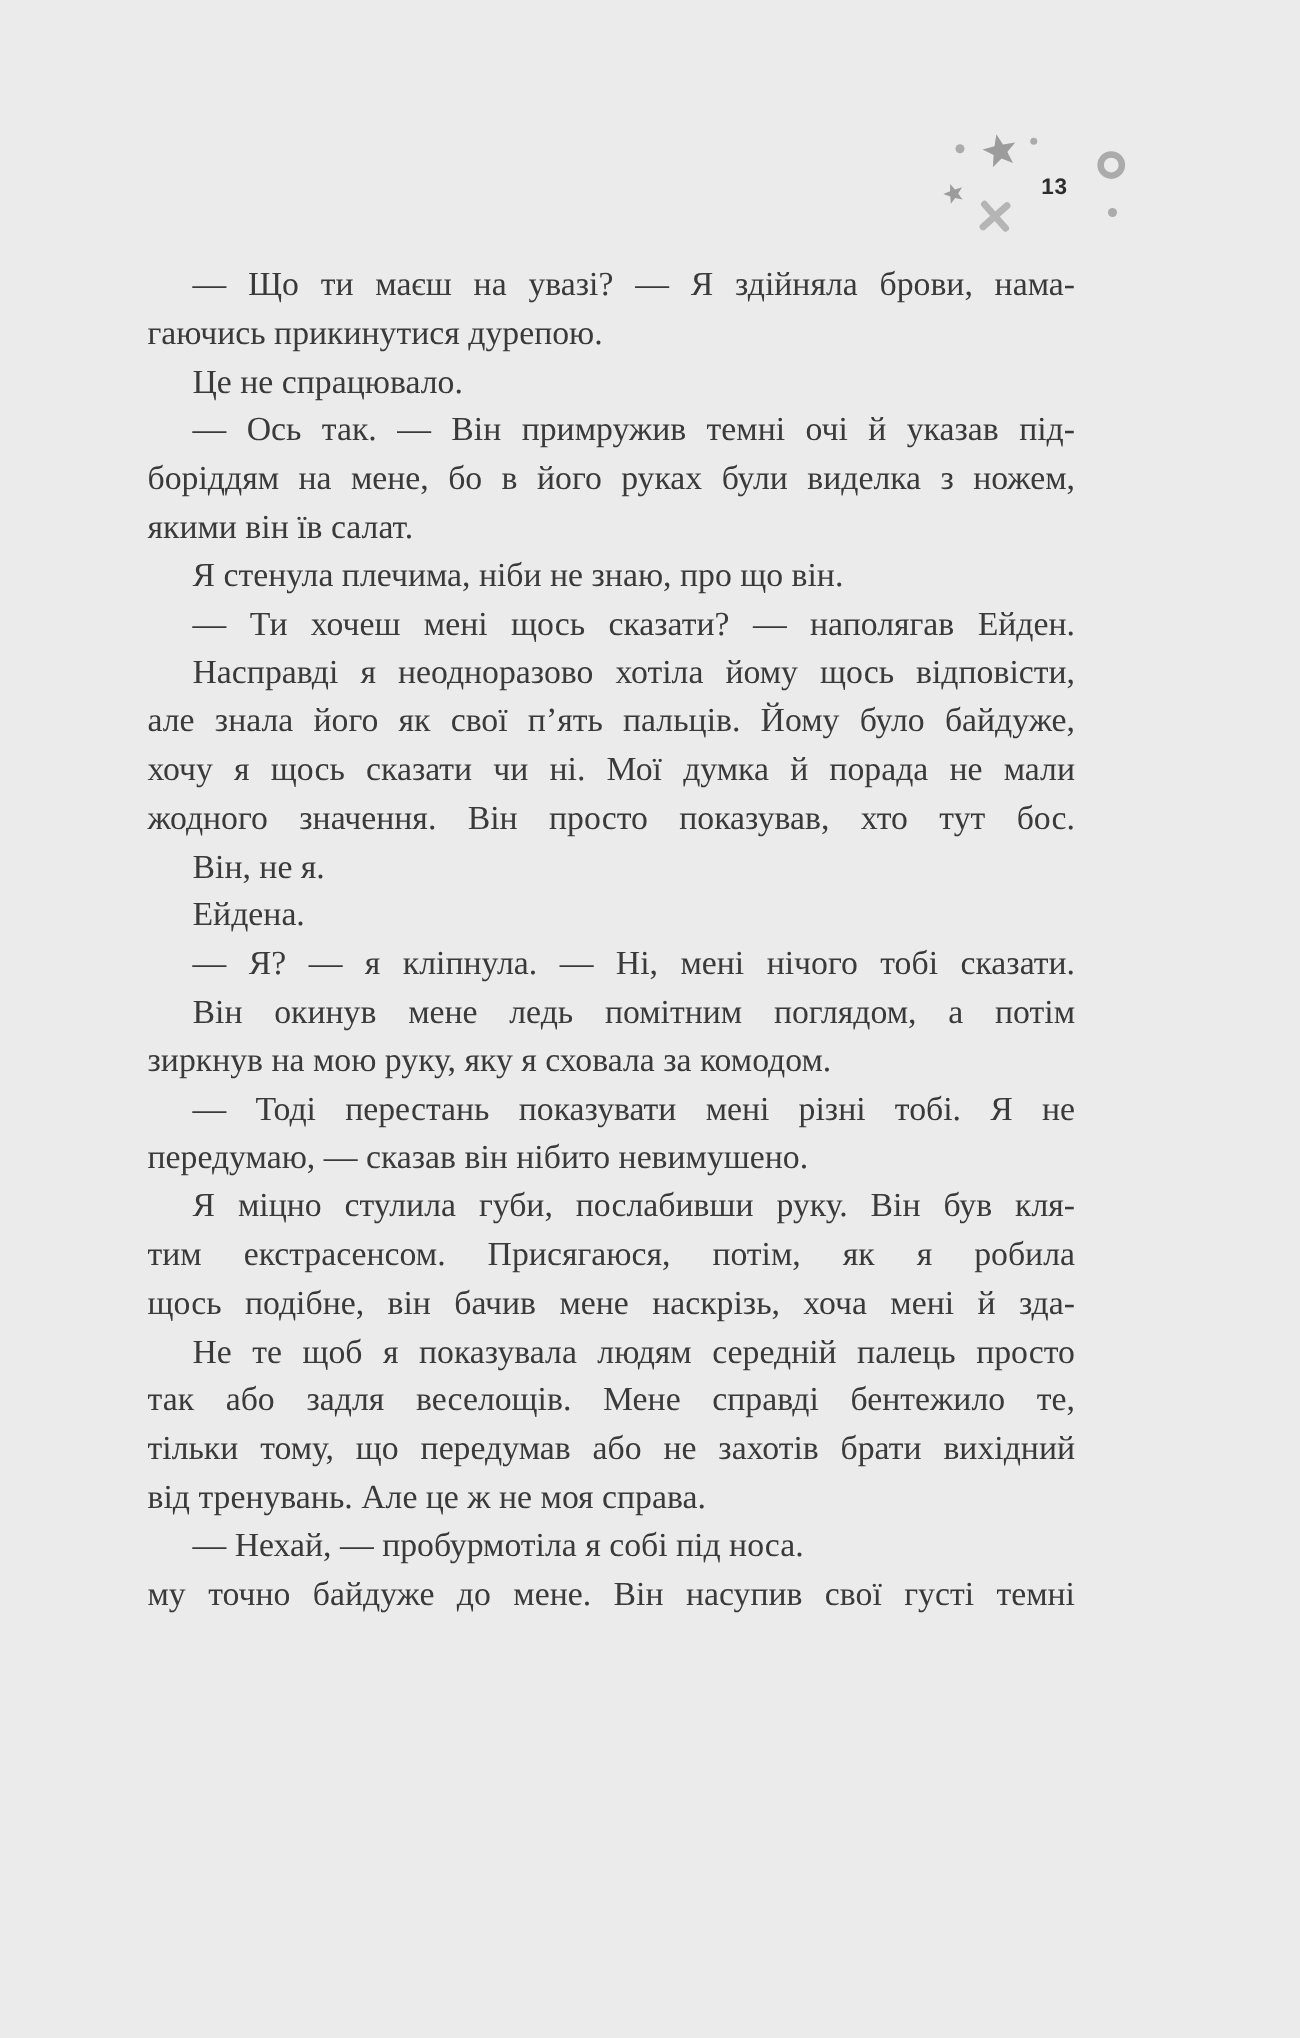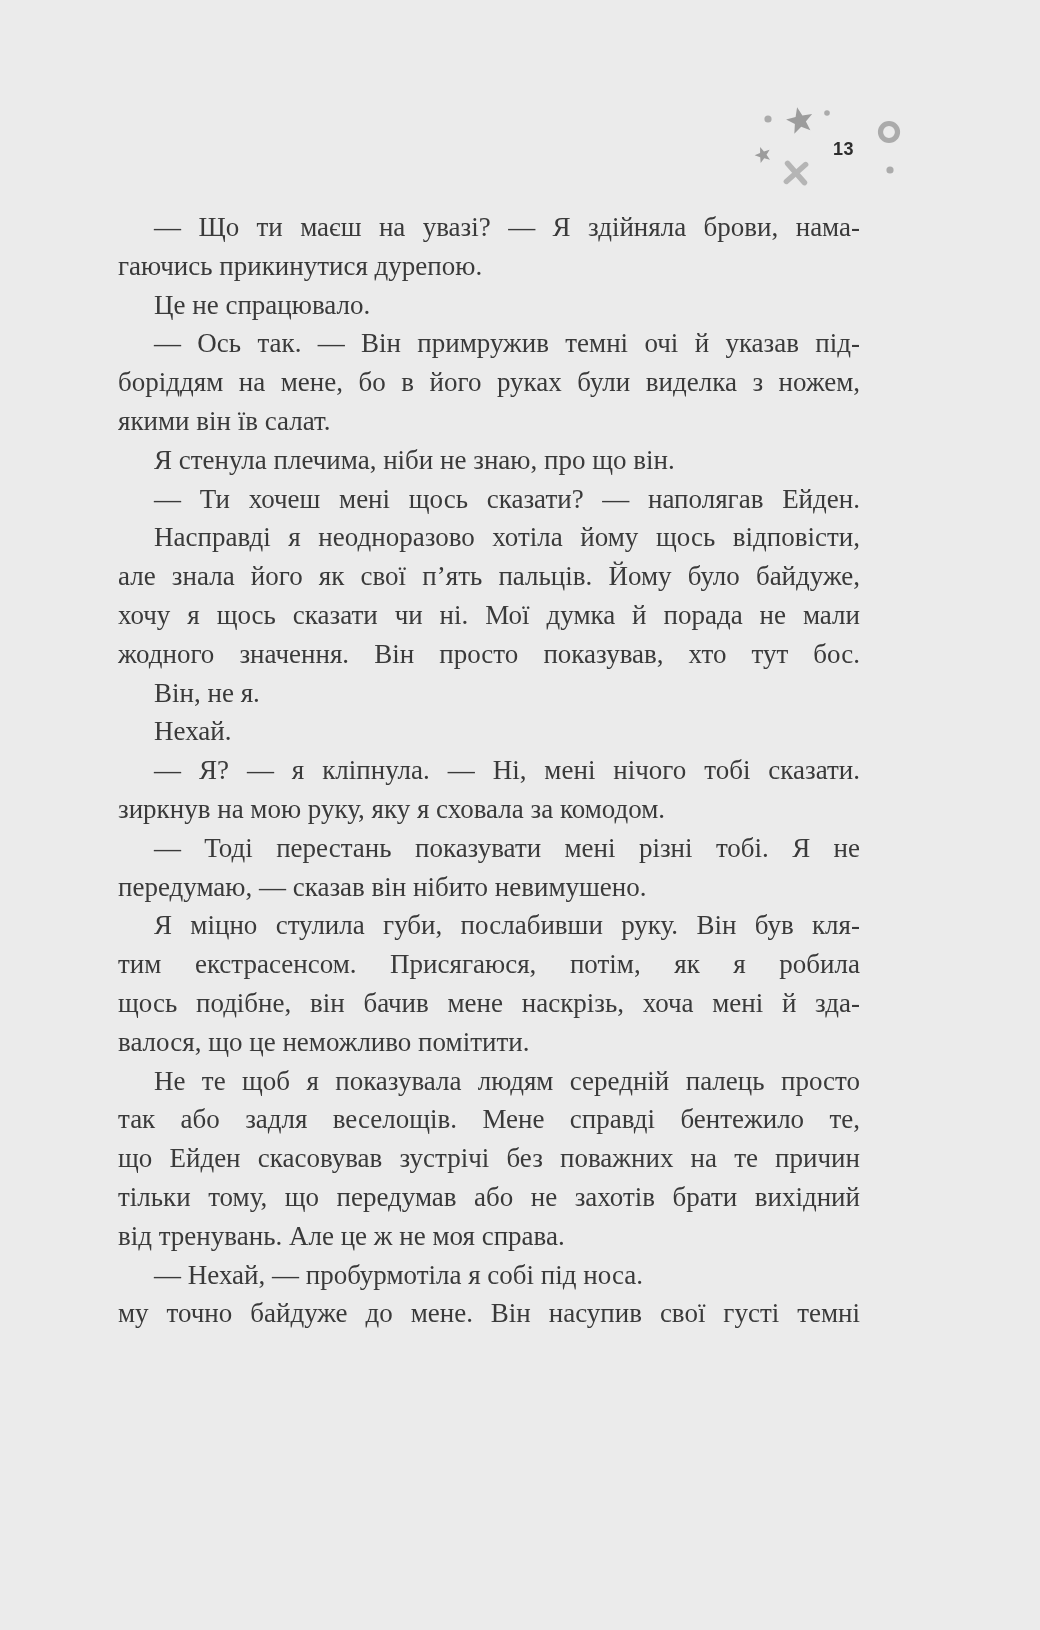--- a/index.html
+++ b/index.html
@@ -85,42 +85,41 @@
       <div class="paragraph">
         <div class="line fill first">Насправді я неодноразово хотіла йому щось відповісти,</div>
         <div class="line fill">але знала його як свої п’ять пальців. Йому було байдуже,</div>
         <div class="line fill">хочу я щось сказати чи ні. Мої думка й порада не мали</div>
         <div class="line fill">жодного значення. Він просто показував, хто тут бос.</div>
       </div>
       <div class="paragraph">
         <div class="line first">Він, не я.</div>
       </div>
       <div class="paragraph">
-        <div class="line first">Нехай.</div>
+        <div class="line first">Ейдена.</div>
       </div>
       <div class="paragraph">
         <div class="line fill first">— Я? — я кліпнула. — Ні, мені нічого тобі сказати.</div>
       </div>
       <div class="paragraph">
+        <div class="line fill first">Він окинув мене ледь помітним поглядом, а потім</div>
         <div class="line">зиркнув на мою руку, яку я сховала за комодом.</div>
       </div>
       <div class="paragraph">
         <div class="line fill first">— Тоді перестань показувати мені різні тобі. Я не</div>
         <div class="line">передумаю, — сказав він нібито невимушено.</div>
       </div>
       <div class="paragraph">
         <div class="line fill first">Я міцно стулила губи, послабивши руку. Він був кля-</div>
         <div class="line fill">тим екстрасенсом. Присягаюся, потім, як я робила</div>
         <div class="line fill">щось подібне, він бачив мене наскрізь, хоча мені й зда-</div>
-        <div class="line">валося, що це неможливо помітити.</div>
       </div>
       <div class="paragraph">
         <div class="line fill first">Не те щоб я показувала людям середній палець просто</div>
         <div class="line fill">так або задля веселощів. Мене справді бентежило те,</div>
-        <div class="line fill">що Ейден скасовував зустрічі без поважних на те причин</div>
         <div class="line fill">тільки тому, що передумав або не захотів брати вихідний</div>
         <div class="line">від тренувань. Але це ж не моя справа.</div>
       </div>
       <div class="paragraph">
         <div class="line first">— Нехай, — пробурмотіла я собі під носа.</div>
       </div>
       <div class="paragraph">
         <div class="line fill">му точно байдуже до мене. Він насупив свої густі темні</div>
       </div>
     </div>

